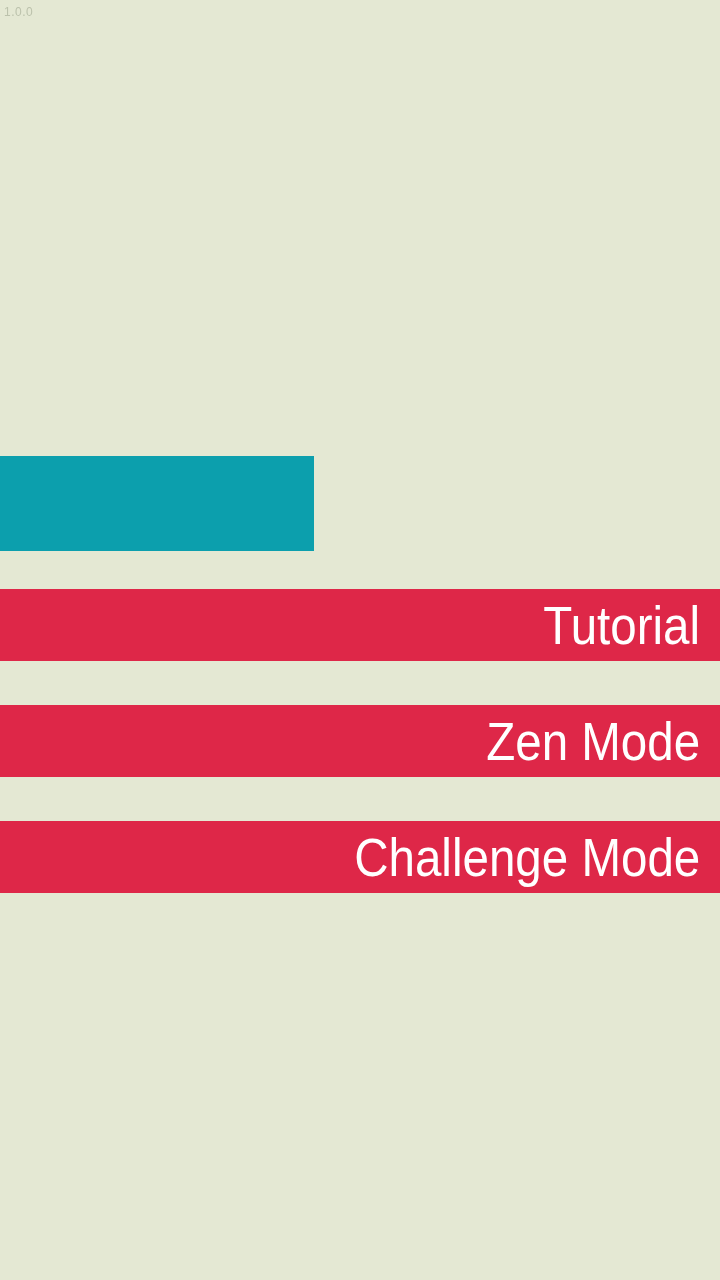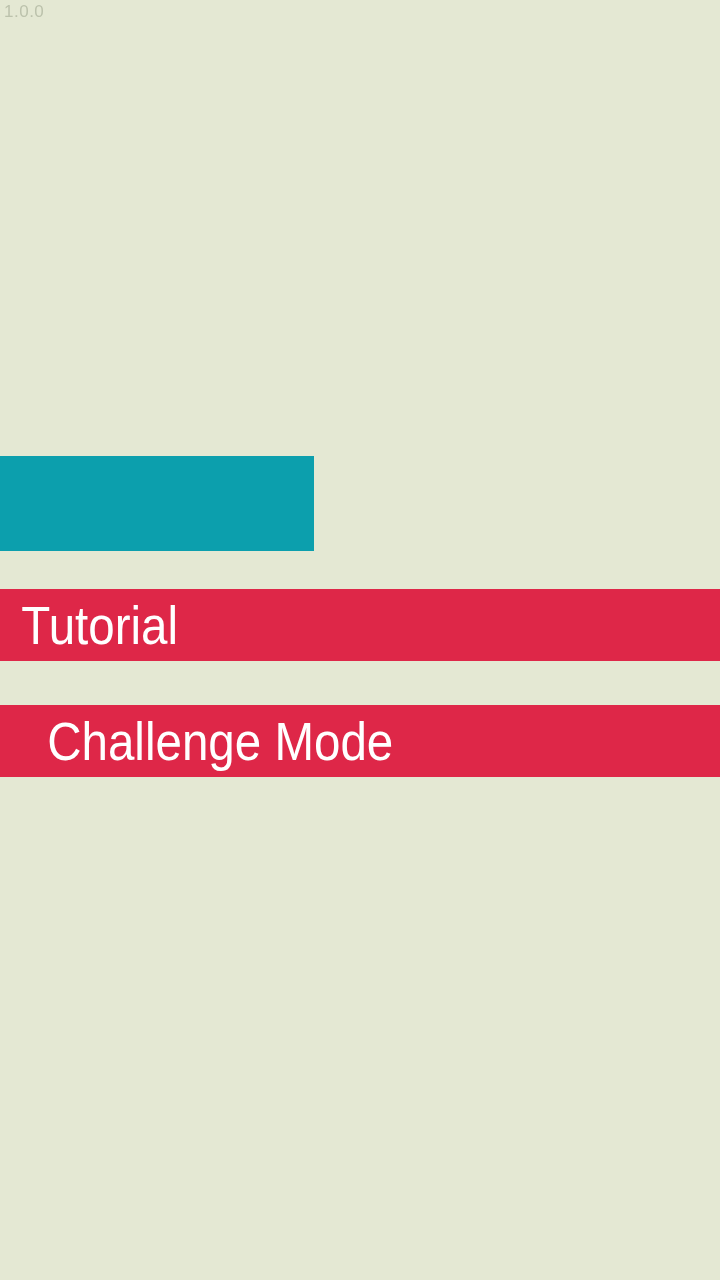--- a/index.html
+++ b/index.html
@@ -14,21 +14,21 @@
     overflow: hidden;
     position: relative;
   }
 
   
   #version-label {
     position: absolute;
     top: 2px;
     left: 4px;
     font-family: "Liberation Sans", sans-serif;
-    font-size: 17px;
+    font-size: 12px;
     letter-spacing: 0.5px;
     color: #BCC2AC;
     line-height: 20px;
     user-select: none;
   }
 
   
   #logo {
     position: absolute;
     top: 450px;
@@ -64,21 +64,21 @@
     left: 0;
     width: 720px;
   }
   .menu-button {
     width: 720px;
     height: 72px;
     background: #DE2748;
     margin-bottom: 44px;
     display: flex;
     align-items: center;
-    justify-content: flex-start;
+    justify-content: flex-end;
     box-sizing: border-box;
     padding-right: 20px;
     cursor: pointer;
   }
   .menu-button:last-child {
     margin-bottom: 16px;
   }
   .menu-button-label {
     color: #FFFFFF;
     font-family: "Liberation Sans Narrow", "Liberation Sans", sans-serif;
@@ -100,18 +100,21 @@
 <div id="logo">
   <div id="logo-bar"></div>
 </div>
 
 <div id="menu">
 
   <div class="menu-button">
     <span class="menu-button-label">Tutorial</span>
   </div>
 
+  <div class="menu-button">
+    <span class="menu-button-label">Zen Mode</span>
+  </div>
 
   <div class="menu-button">
     <span class="menu-button-label">Challenge Mode</span>
   </div>
 
 </div>
 
 </body></html>

